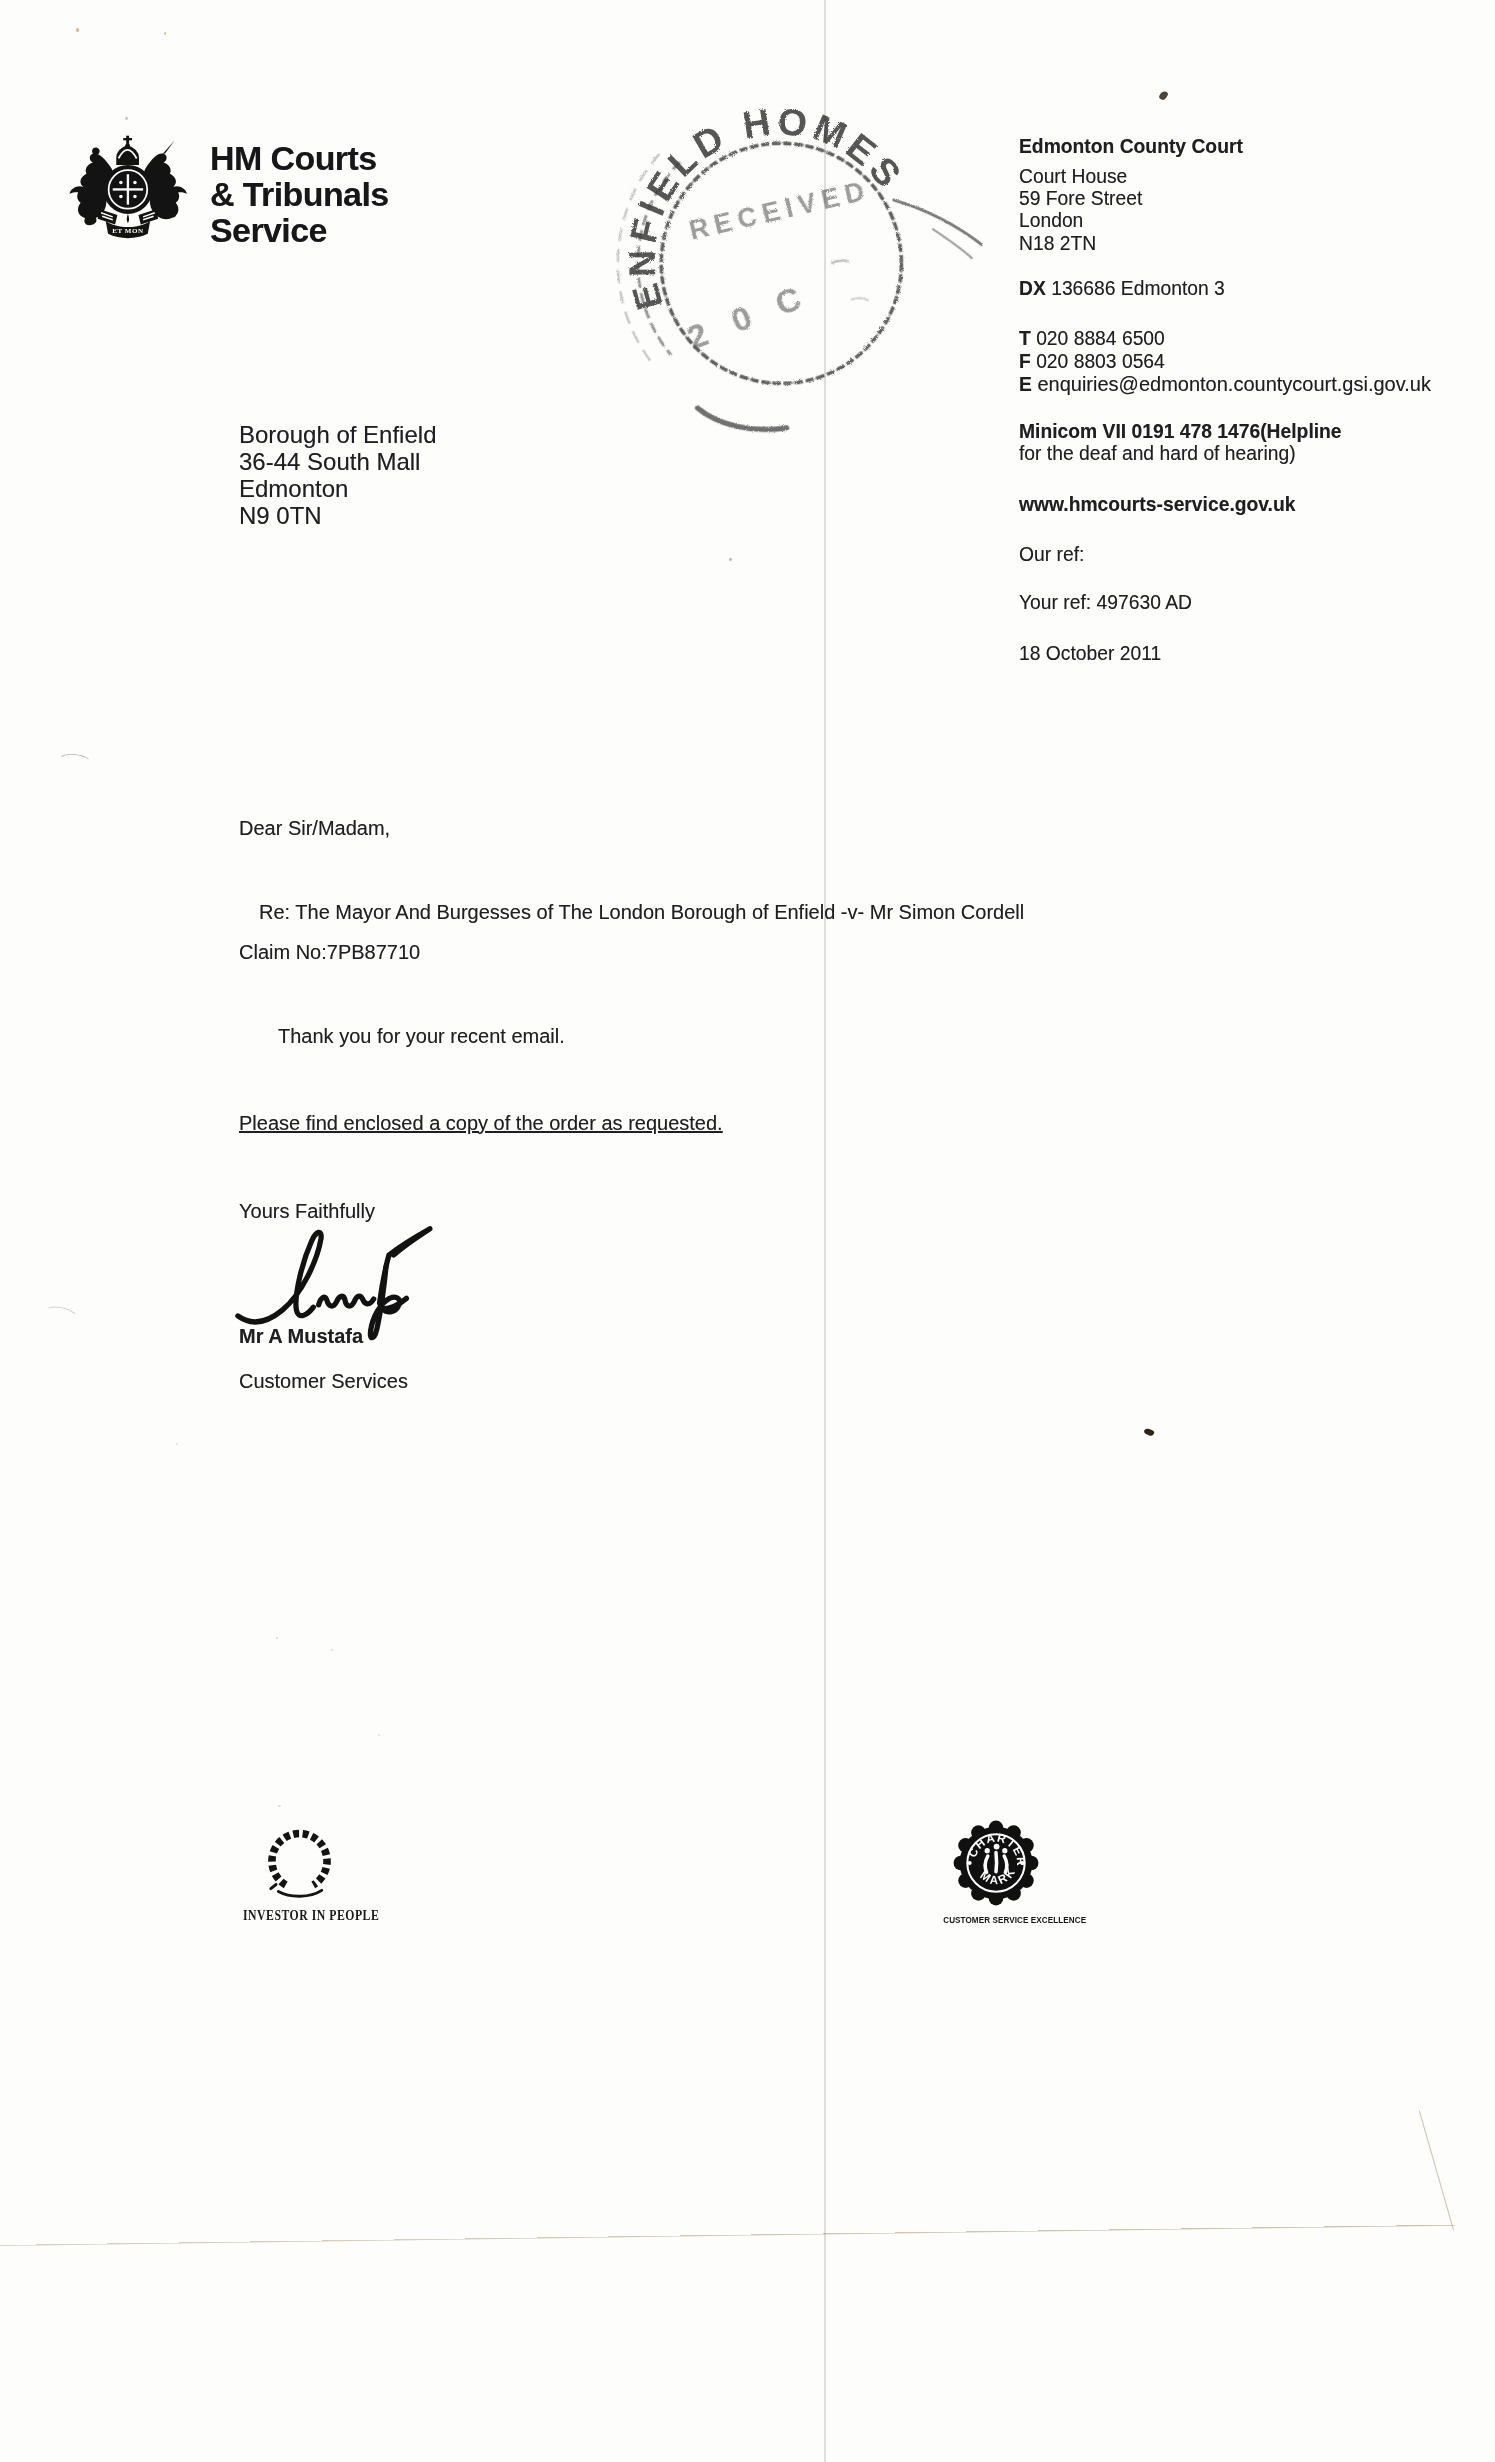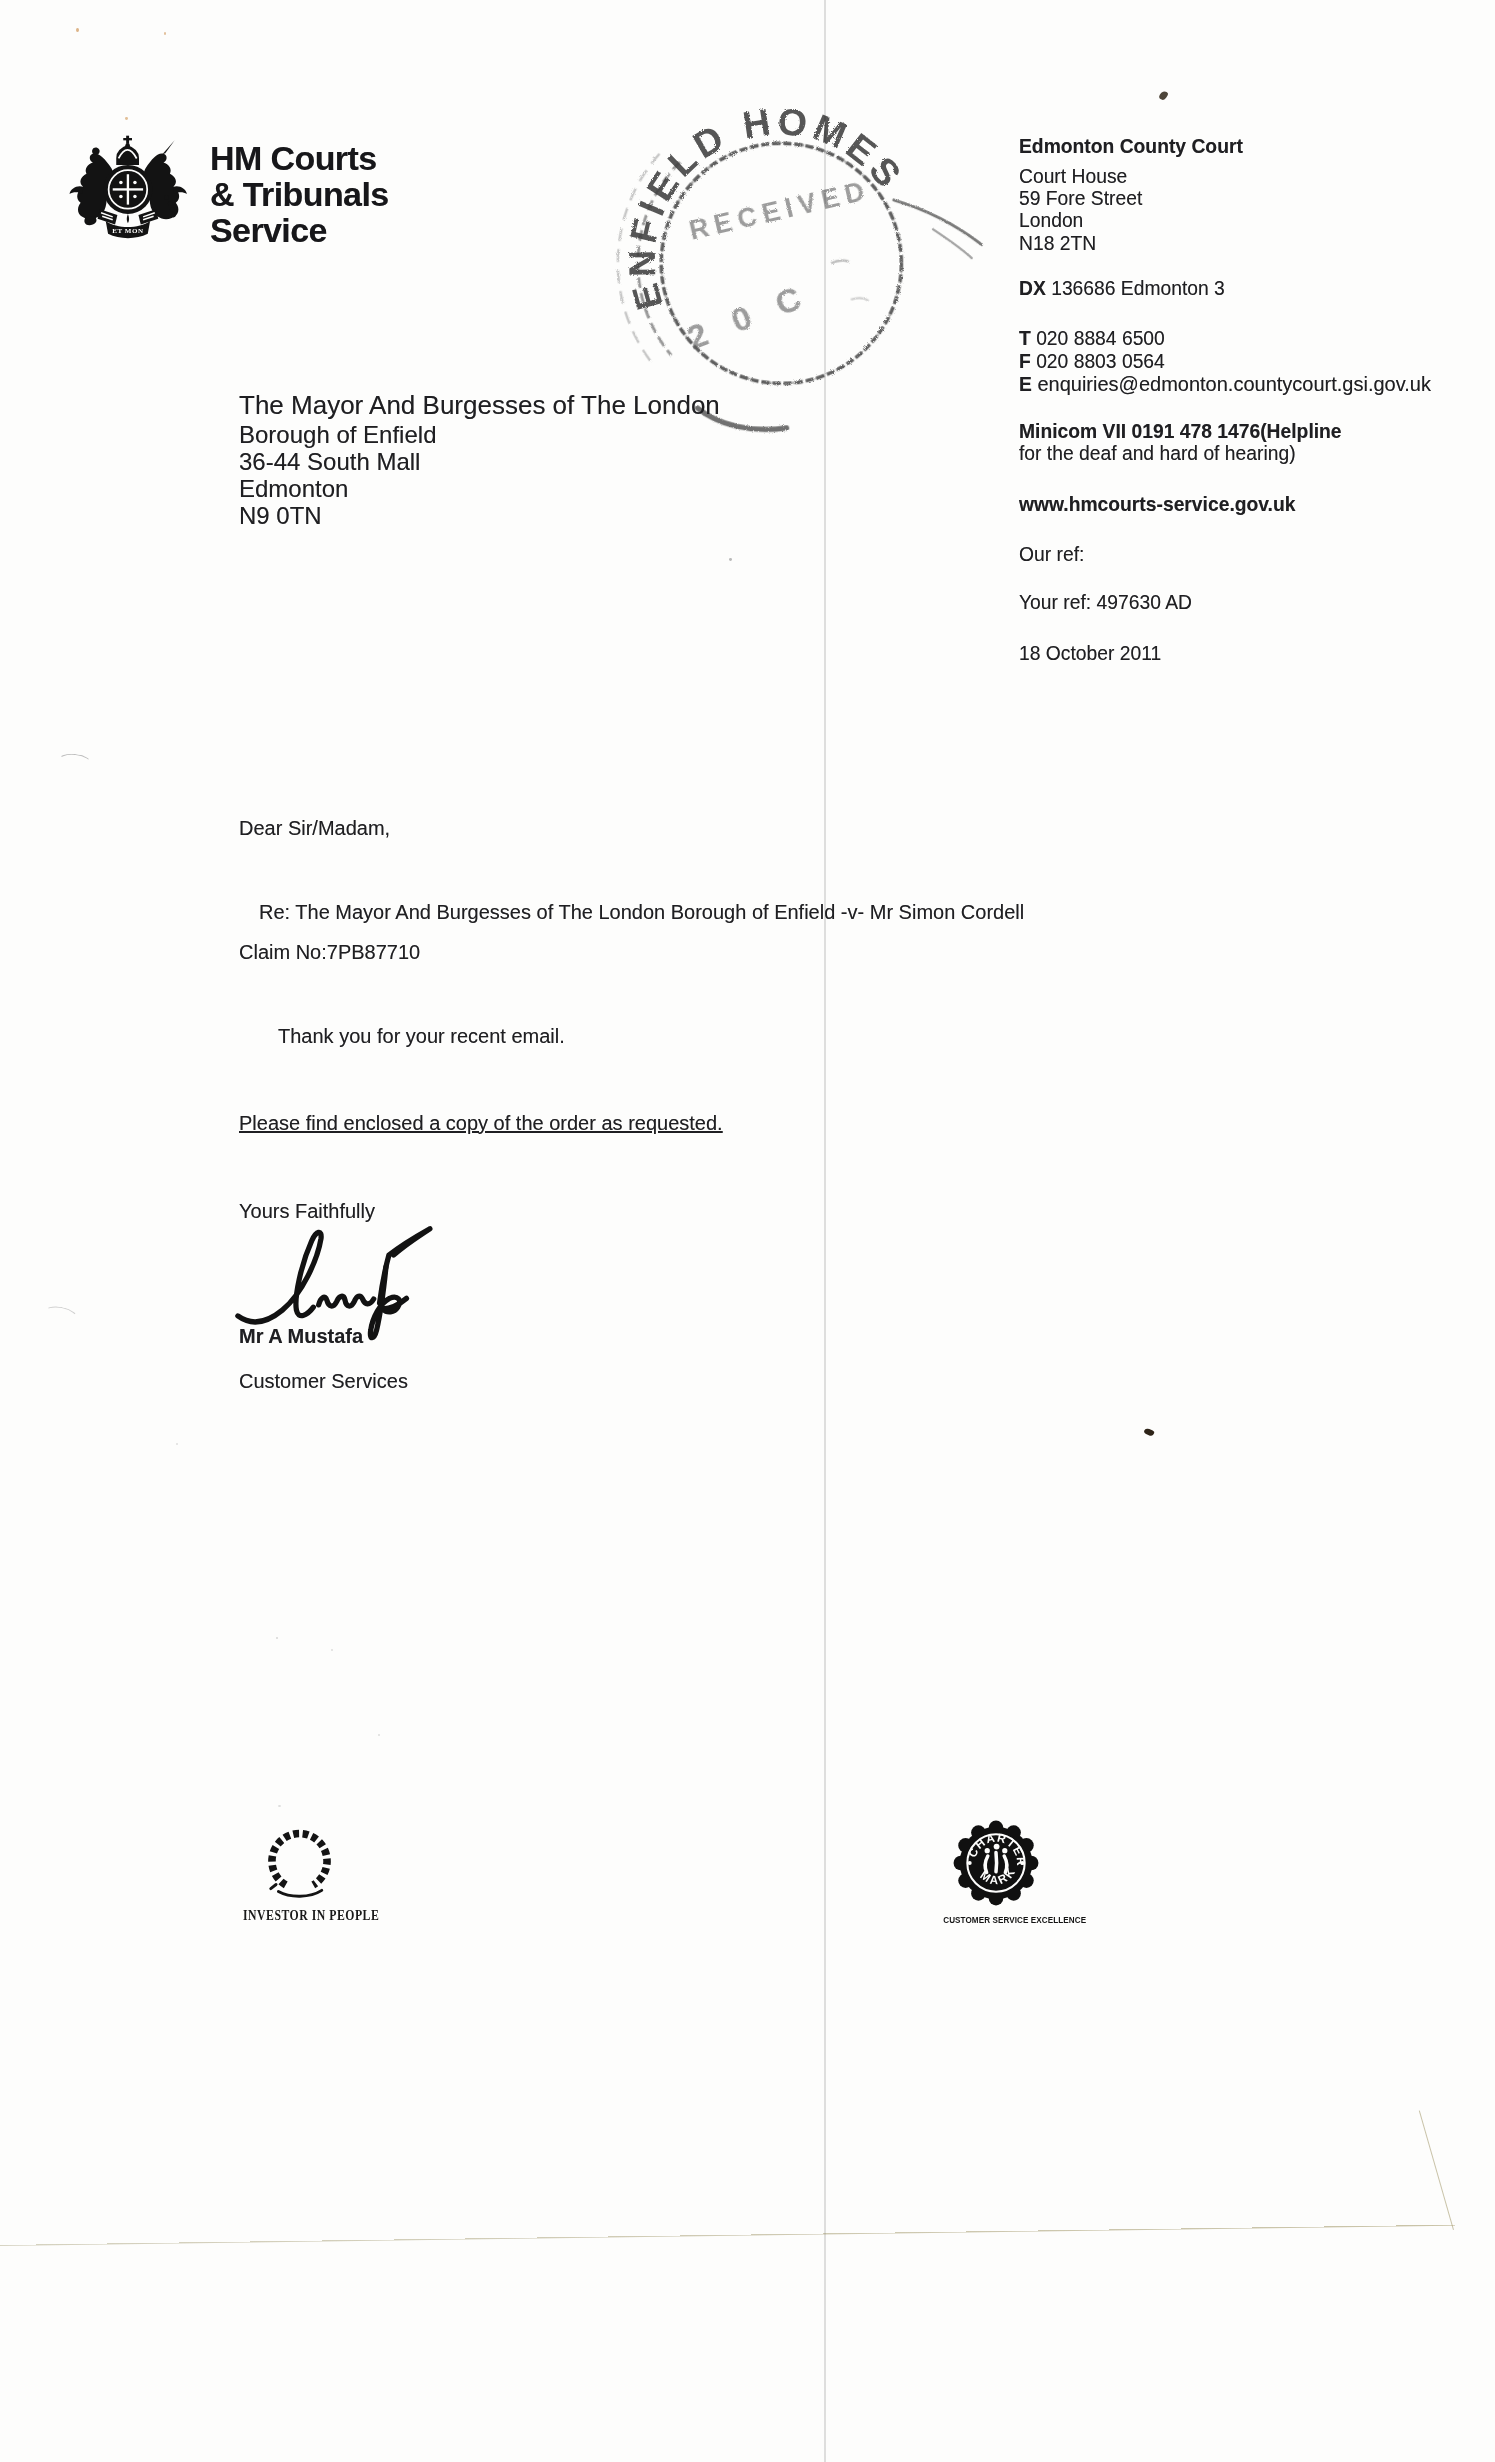--- a/index.html
+++ b/index.html
@@ -175,21 +175,20 @@
       <g opacity=".6" fill="#5d5d5d">
         <text transform="translate(160,290) rotate(-13)" font-size="46" font-weight="600" letter-spacing="10">RECEIVED</text>
         <text transform="translate(162,478) rotate(-21)" font-size="58" font-weight="600" letter-spacing="16">2 0 C</text>
         <path d="M398,330 q16,-8 30,-3" stroke="#6a6a6a" stroke-width="4" fill="none" opacity=".7"></path>
         <path d="M432,392 q18,-6 30,2" stroke="#6a6a6a" stroke-width="4" fill="none" opacity=".5"></path>
       </g>
     </g>
   </svg>
 
   <div class="abs recipient scan">
-    <div class="line rl0">The Mayor And Burgesses of The London</div>
     <div class="line rl1">Borough of Enfield</div>
     <div class="line rl2">36-44 South Mall</div>
     <div class="line rl3">Edmonton</div>
     <div class="line rl4">N9 0TN</div>
   </div>
 
   <div class="abs court scan">
     <div class="line c-name">Edmonton County Court</div>
     <div class="line c-a0">Court House</div>
     <div class="line c-a1">59 Fore Street</div>

